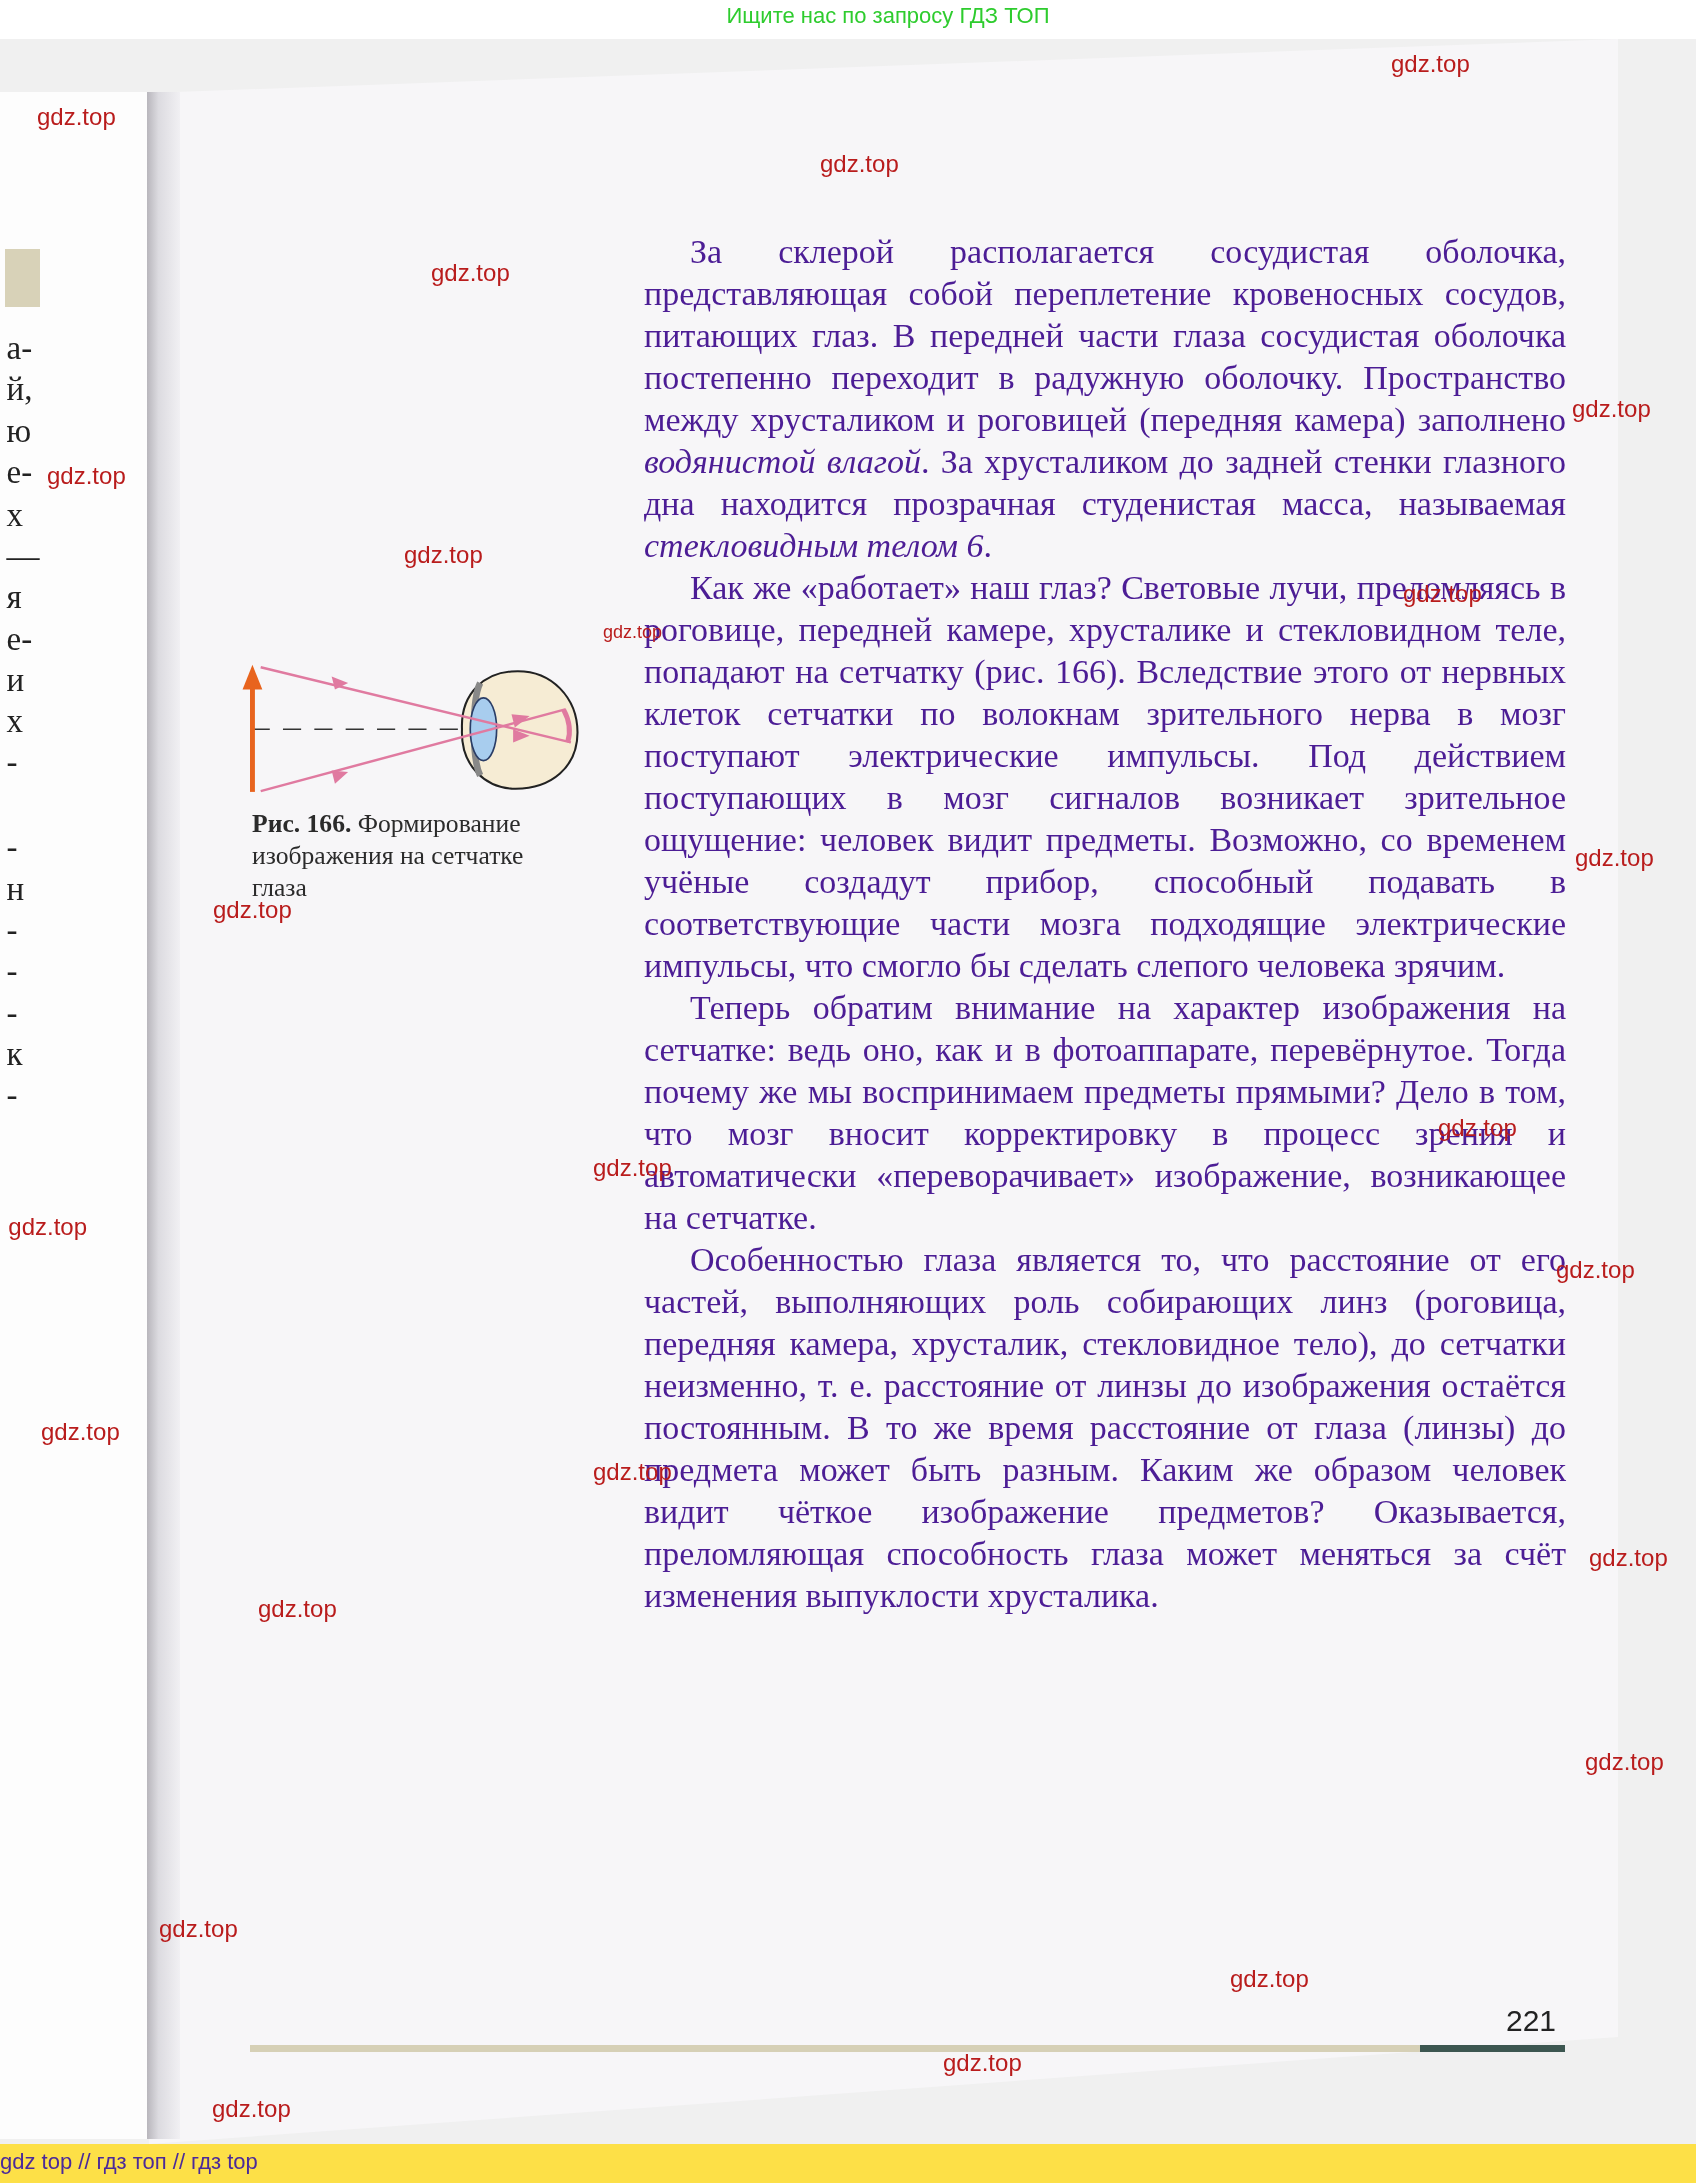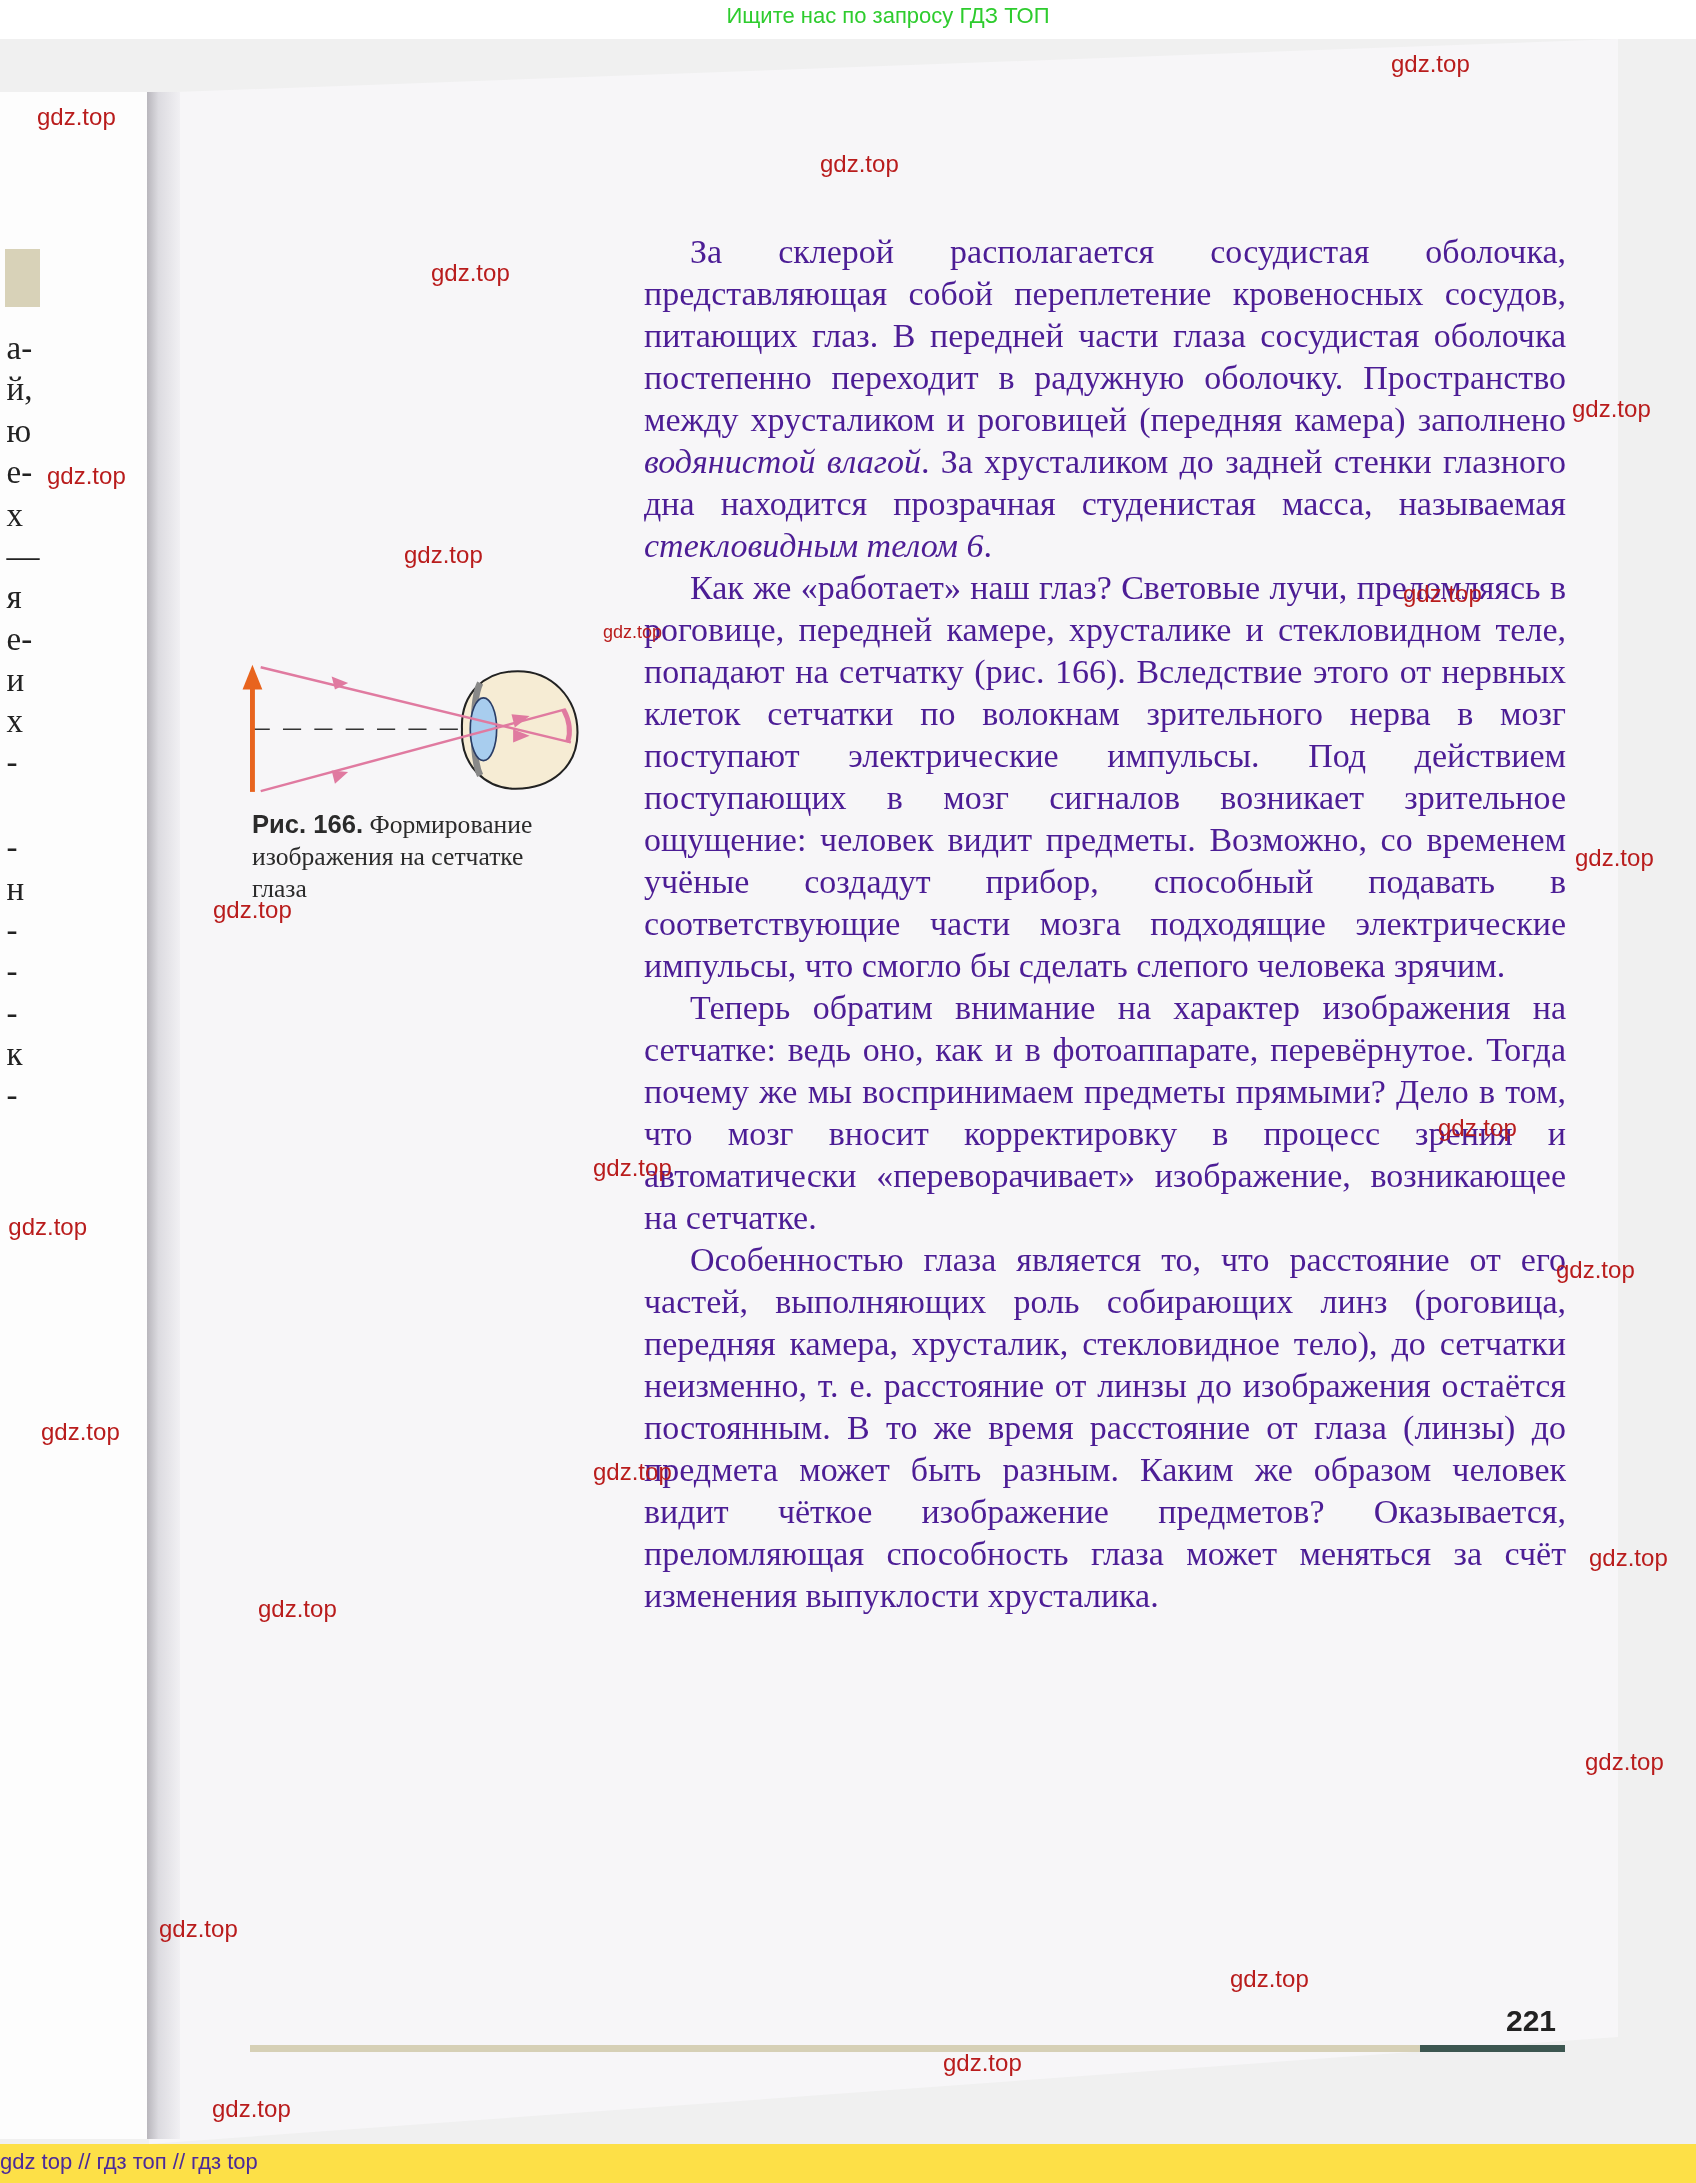--- a/index.html
+++ b/index.html
@@ -12,24 +12,24 @@
   .page-left{position:absolute;left:0;top:53px;width:149px;height:2047px;background:#fdfdfd;}
   .binding{position:absolute;left:147px;top:53px;width:33px;height:2047px;
     background:linear-gradient(90deg,#b8b6bc 0%,#dcdbe0 35%,#f1f0f3 100%);}
   .tab-mark{position:absolute;left:5px;top:210px;width:35px;height:58px;background:#d8d2b8;}
   .margin-frag{position:absolute;left:6.6px;font-size:33px;color:#222;line-height:1;}
   .text-col{position:absolute;left:644px;top:192px;width:922px;font-size:34px;line-height:42px;color:#4c1d95;text-align:justify;}
   .text-col p{margin:0;text-indent:46px;}
   .text-col em{font-style:italic;}
   .figure{position:absolute;left:239px;top:611px;width:380px;height:165px;}
   .caption{position:absolute;left:252px;top:769px;width:297px;font-size:25.6px;line-height:32px;color:#2b2b2b;}
-  .caption b{font-family:Liberation Sans, sans-serif;font-weight:bold;margin-top:28px;}
+  .caption b{font-family:Liberation Serif, serif;font-weight:bold;margin-top:28px;}
   .rule{position:absolute;left:250px;top:2006px;width:1315px;height:7.4px;background:#d6d0b6;}
   .rule-accent{position:absolute;left:1420px;top:2006px;width:145px;height:7.4px;background:#3c5650;}
-  .page-number{position:absolute;left:1506px;top:1965px;font-family:"Liberation Sans",sans-serif;font-weight:bold;font-size:30px;color:#222;}
+  .page-number{position:absolute;left:1506px;top:1965px;font-family:"Liberation Sans",sans-serif;font-weight:normal;font-size:30px;color:#222;}
   .wm{position:absolute;font-family:"Liberation Sans",sans-serif;font-size:24px;color:#b91c1c;white-space:nowrap;}
   .wm.small{font-size:18px;}
   .bottom-banner{position:absolute;left:0;top:2144px;width:1696px;height:52px;background:#fde047;}
   .bottom-banner span{display:inline-block;margin-top:5px;font-family:"Liberation Sans",sans-serif;font-size:22px;color:#4b2a9a;}
 </style>
 </head>
 <body>
 
 <div class="top-banner">
   <span>Ищите нас по запросу ГДЗ ТОП</span>

